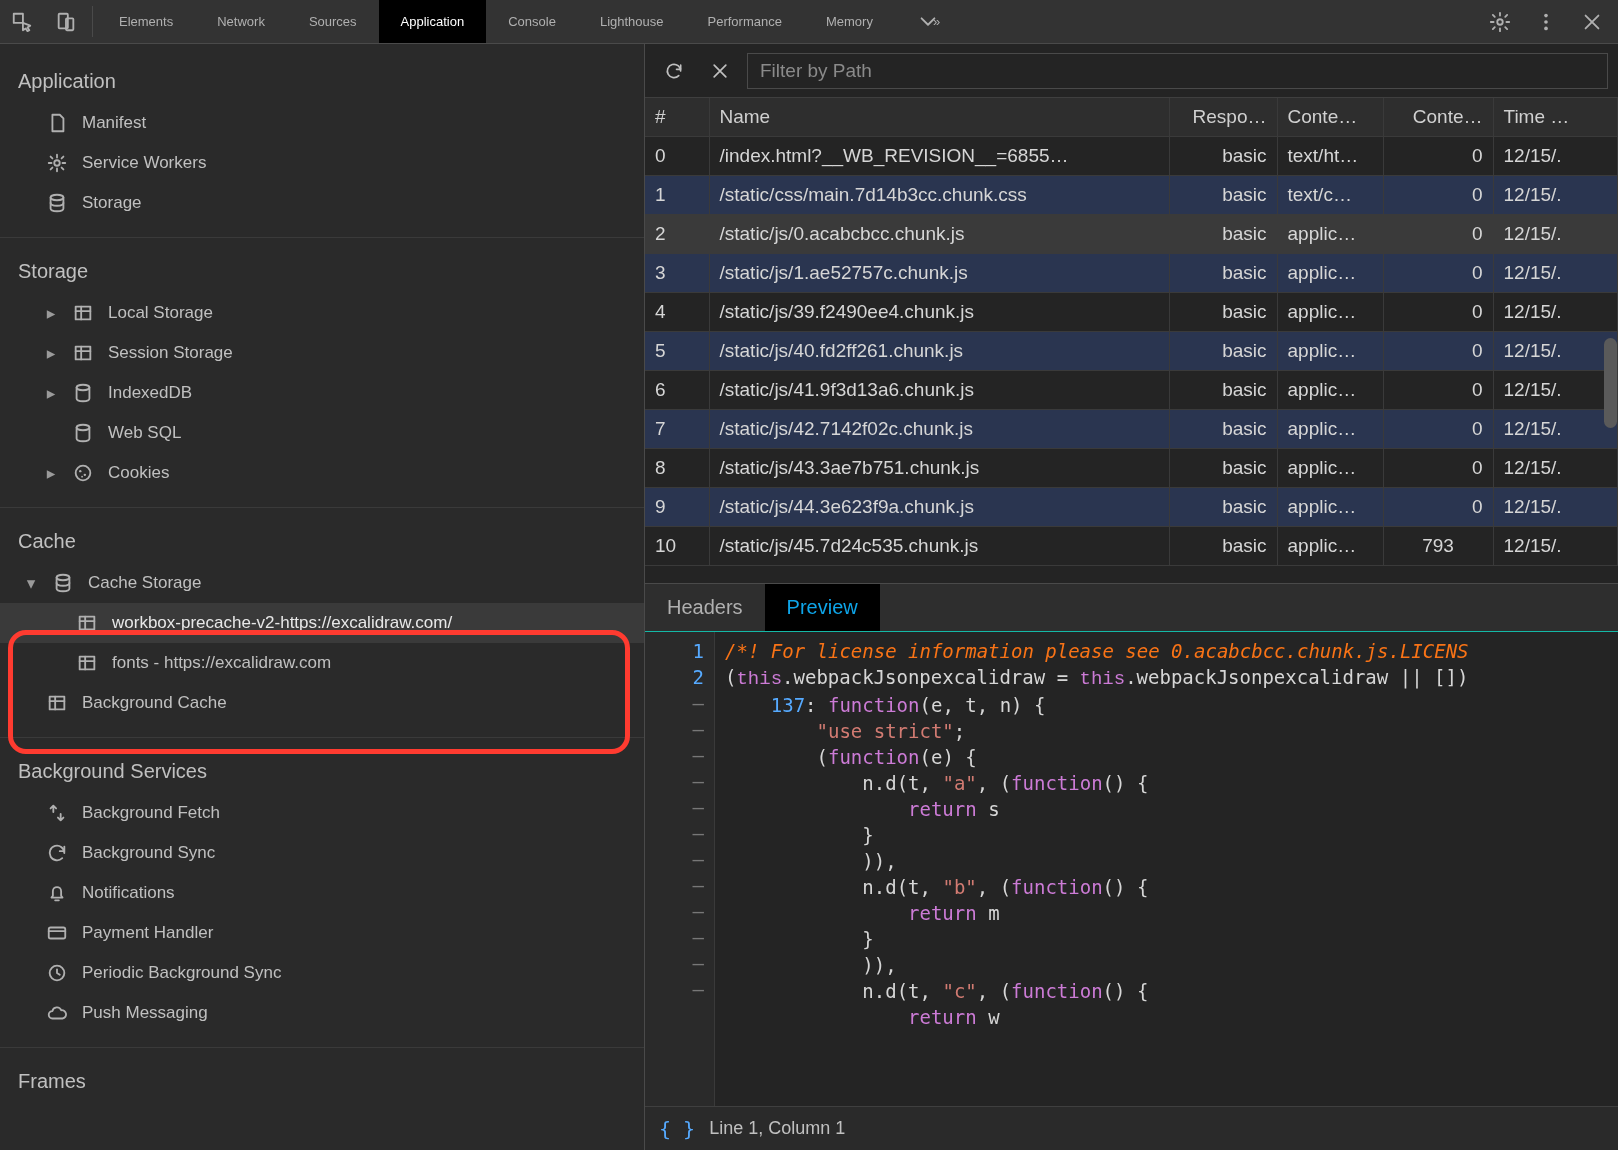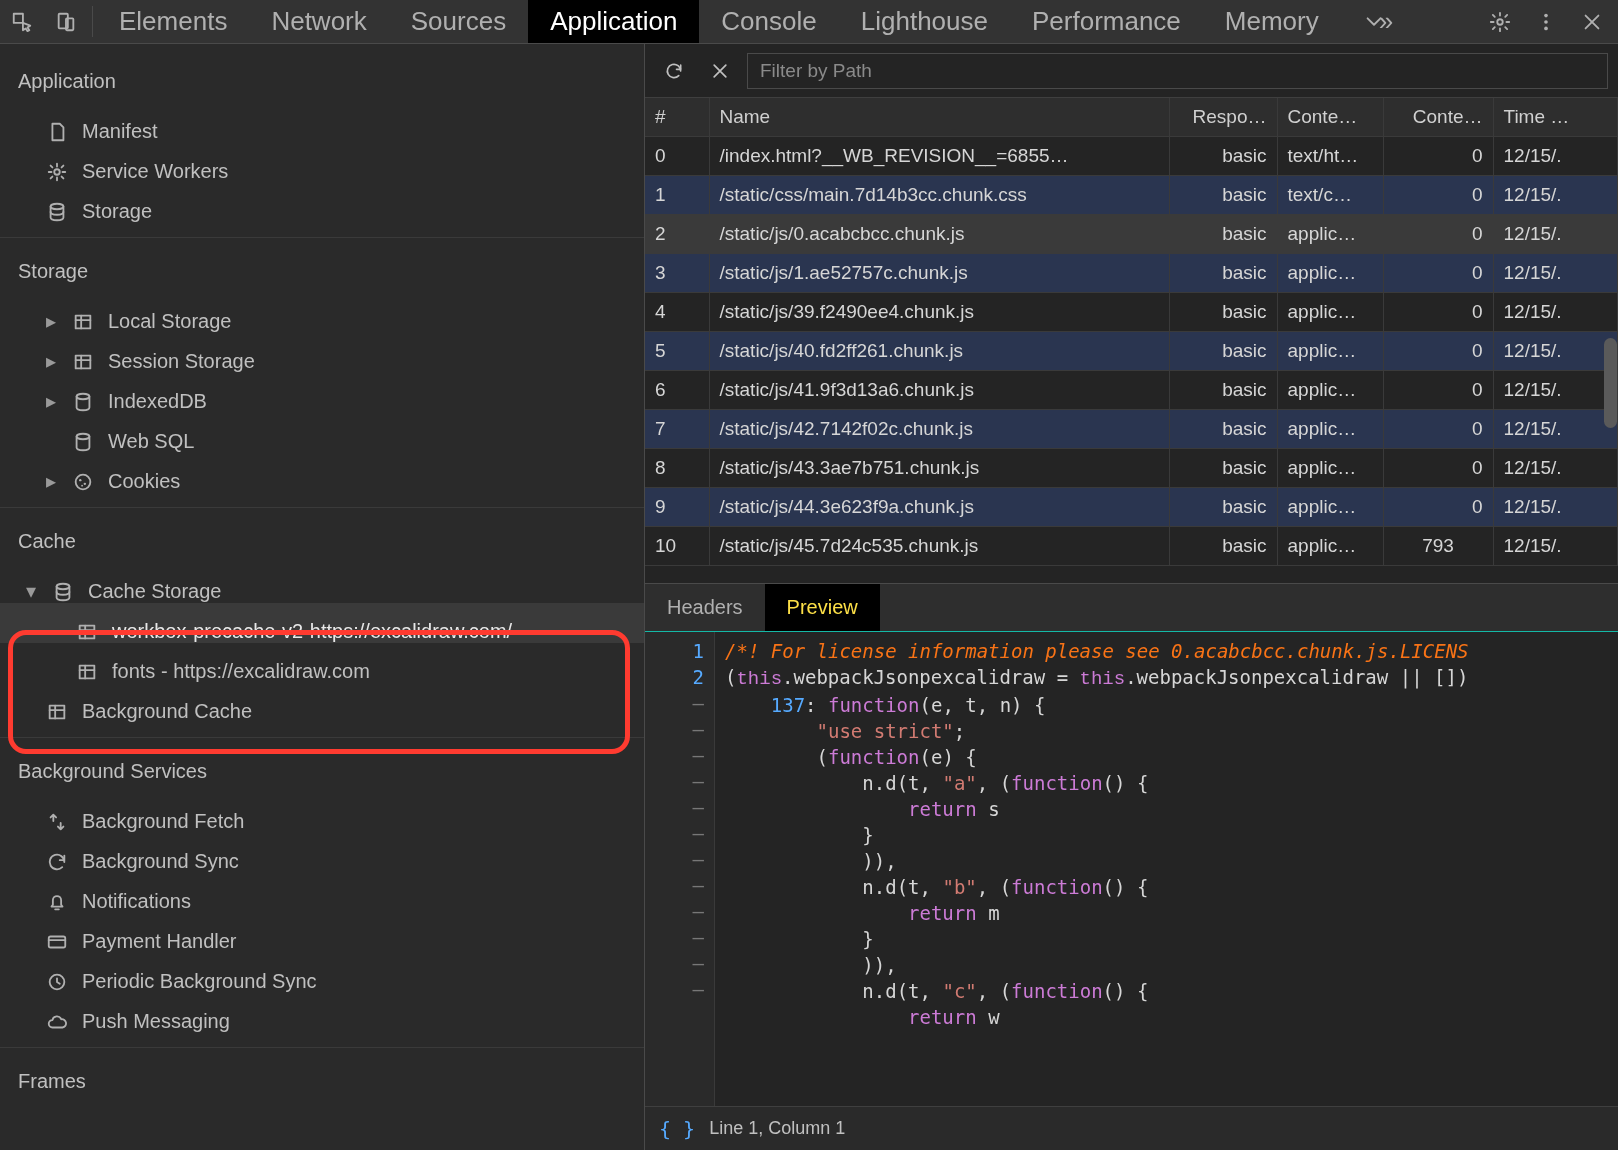--- a/index.html
+++ b/index.html
@@ -33,21 +33,21 @@
   .top-tabs .divider {
     width: 1px;
     background: #4a4a4a;
     margin: 6px 4px;
   }
   .panel-tab {
     padding: 0 22px;
     display: flex;
     align-items: center;
     color: #b0b0b0;
-    font-size: 26px;
+    font-size: 13px;
     cursor: pointer;
   }
   .panel-tab.active {
     background: #000;
     color: #fff;
   }
   .top-right {
     margin-left: auto;
     display: flex;
     align-items: center;
@@ -69,26 +69,26 @@
     padding-top: 18px;
     position: relative;
   }
   .section-title {
     padding: 8px 18px 10px 18px;
     color: #c0c0c0;
     font-size: 20px;
   }
   .tree-item {
     display: flex;
-    align-items: flex-end;
+    align-items: center;
     height: 40px;
     padding-left: 24px;
     gap: 12px;
     color: #c0c0c0;
-    font-size: 20px;
+    font-size: 17px;
     cursor: pointer;
   }
   .tree-item .caret { width: 14px; display:inline-flex; justify-content:center; color:#9a9a9a; }
   .tree-item .ticon { width: 26px; display:inline-flex; justify-content:center; color:#b0b0b0; }
   .tree-item .ticon svg { width: 22px; height: 22px; }
   .tree-item.indent1 { padding-left: 44px; }
   .tree-item.indent2 { padding-left: 74px; }
   .tree-item.selected { background: #3a3a3a; color: #e8e8e8; }
 
   .section-gap { border-top: 1px solid #3a3a3a; margin: 14px 0 14px 0; }
@@ -191,21 +191,21 @@
     border-bottom: 1px solid #14b8a6;
   }
   .detail-tab {
     padding: 0 22px;
     display: flex;
     align-items: center;
     color: #b0b0b0;
     font-size: 20px;
     cursor: pointer;
   }
-  .detail-tab.active { background: #000; color: #fde047; }
+  .detail-tab.active { background: #000; color: #0ea5e9; }
 
   
   .code-area {
     flex: 1;
     display: flex;
     background: #242424;
     overflow: hidden;
     position: relative;
     font-family: Menlo, Consolas, monospace;
     font-size: 19px;

